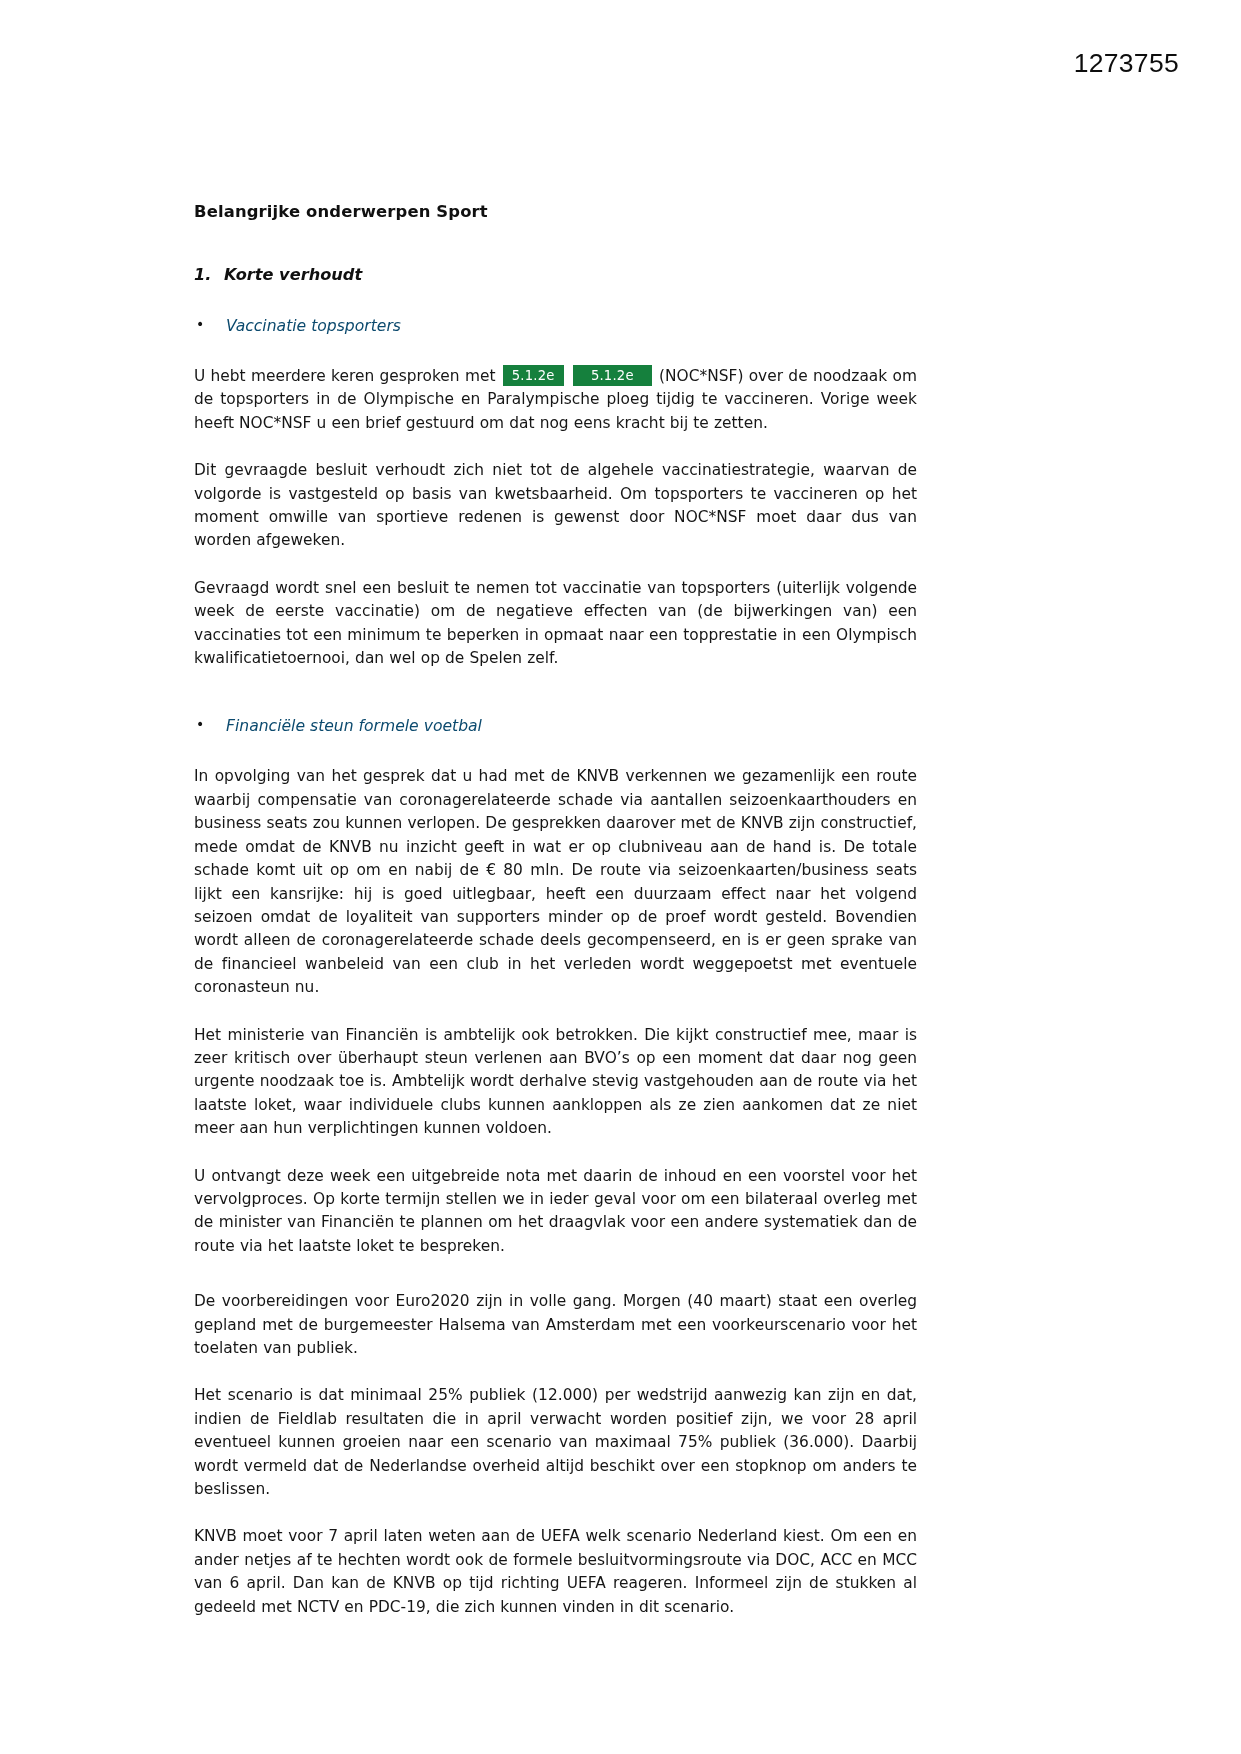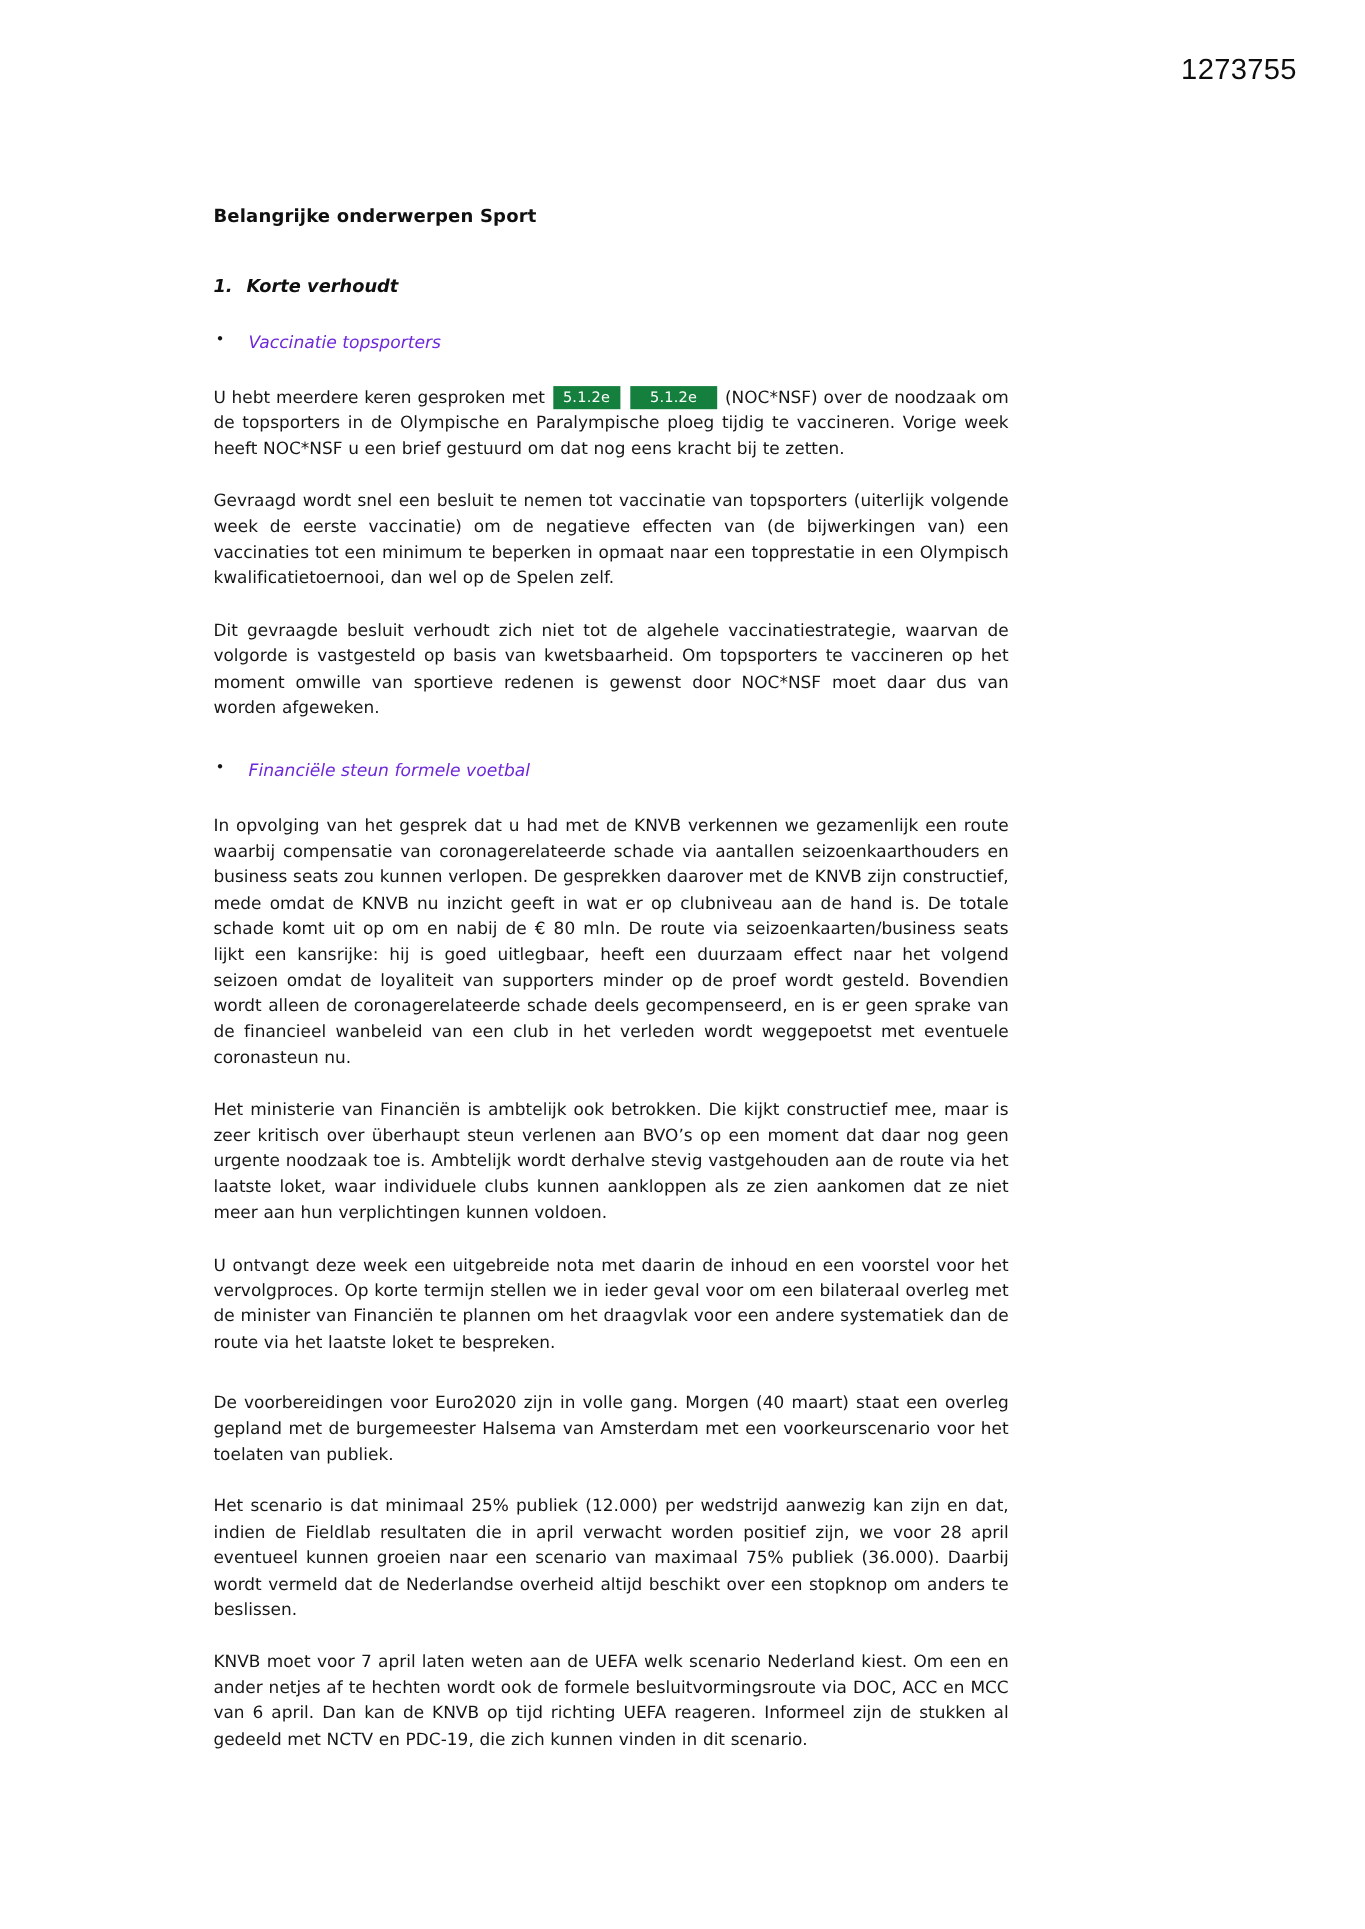--- a/index.html
+++ b/index.html
@@ -28,21 +28,21 @@
     right: 62px;
     font-size: 26.5px;
     letter-spacing: 0.3px;
     color: #0d0d0d;
     font-family: "Liberation Sans", sans-serif;
     white-space: nowrap;
   }
   .content {
     position: absolute;
     left: 194px;
-    top: 187px;
+    top: 202px;
     width: 723px;
   }
   .doc-title {
     font-size: 16.4px;
     font-weight: bold;
     letter-spacing: 0.15px;
     color: #101010;
     margin: 0 0 44px 0;
     font-family: "DejaVu Sans", sans-serif;
   }
@@ -55,22 +55,22 @@
     padding-left: 0;
     position: relative;
   }
   .section-heading .num {
     display: inline-block;
     width: 30px;
   }
   .bullet-heading {
     font-size: 15.6px;
     font-style: italic;
-    color: #6d28d9;
-    margin: 4px 0 30px 0;
+    color: #0c4a6e;
+    margin: 15px 0 30px 0;
     position: relative;
     padding-left: 32px;
   }
   .bullet-heading::before {
     content: "\2022";
     position: absolute;
     left: 2px;
     top: -1px;
     font-size: 14px;
     font-style: normal;
@@ -119,23 +119,23 @@
     <div class="doc-title">Belangrijke onderwerpen Sport</div>
 
     <div class="section-heading">
       <span class="num">1.</span><span>Korte verhoudt</span>
     </div>
 
     <div class="bullet-heading">Vaccinatie topsporters</div>
 
     <p class="body"><span>U hebt meerdere keren gesproken met</span> <span class="redaction">5.1.2e</span> <span class="redaction wide">5.1.2e</span> <span>(NOC*NSF) over de noodzaak om de topsporters in de Olympische en Paralympische ploeg tijdig te vaccineren. Vorige week heeft NOC*NSF u een brief gestuurd om dat nog eens kracht bij te zetten.</span></p>
 
+    <p class="body">Dit gevraagde besluit verhoudt zich niet tot de algehele vaccinatiestrategie, waarvan de volgorde is vastgesteld op basis van kwetsbaarheid. Om topsporters te vaccineren op het moment omwille van sportieve redenen is gewenst door NOC*NSF moet daar dus van worden afgeweken.</p>
+
     <p class="body">Gevraagd wordt snel een besluit te nemen tot vaccinatie van topsporters (uiterlijk volgende week de eerste vaccinatie) om de negatieve effecten van (de bijwerkingen van) een vaccinaties tot een minimum te beperken in opmaat naar een topprestatie in een Olympisch kwalificatietoernooi, dan wel op de Spelen zelf.</p>
-
-    <p class="body">Dit gevraagde besluit verhoudt zich niet tot de algehele vaccinatiestrategie, waarvan de volgorde is vastgesteld op basis van kwetsbaarheid. Om topsporters te vaccineren op het moment omwille van sportieve redenen is gewenst door NOC*NSF moet daar dus van worden afgeweken.</p>
 
     <div class="gap-sm"></div>
 
     <div class="bullet-heading">Financiële steun formele voetbal</div>
 
     <p class="body">In opvolging van het gesprek dat u had met de KNVB verkennen we gezamenlijk een route waarbij compensatie van coronagerelateerde schade via aantallen seizoenkaarthouders en business seats zou kunnen verlopen. De gesprekken daarover met de KNVB zijn constructief, mede omdat de KNVB nu inzicht geeft in wat er op clubniveau aan de hand is. De totale schade komt uit op om en nabij de € 80 mln. De route via seizoenkaarten/business seats lijkt een kansrijke: hij is goed uitlegbaar, heeft een duurzaam effect naar het volgend seizoen omdat de loyaliteit van supporters minder op de proef wordt gesteld. Bovendien wordt alleen de coronagerelateerde schade deels gecompenseerd, en is er geen sprake van de financieel wanbeleid van een club in het verleden wordt weggepoetst met eventuele coronasteun nu.</p>
 
     <p class="body">Het ministerie van Financiën is ambtelijk ook betrokken. Die kijkt constructief mee, maar is zeer kritisch over überhaupt steun verlenen aan BVO’s op een moment dat daar nog geen urgente noodzaak toe is. Ambtelijk wordt derhalve stevig vastgehouden aan de route via het laatste loket, waar individuele clubs kunnen aankloppen als ze zien aankomen dat ze niet meer aan hun verplichtingen kunnen voldoen.</p>
 
     <p class="body">U ontvangt deze week een uitgebreide nota met daarin de inhoud en een voorstel voor het vervolgproces. Op korte termijn stellen we in ieder geval voor om een bilateraal overleg met de minister van Financiën te plannen om het draagvlak voor een andere systematiek dan de route via het laatste loket te bespreken.</p>

